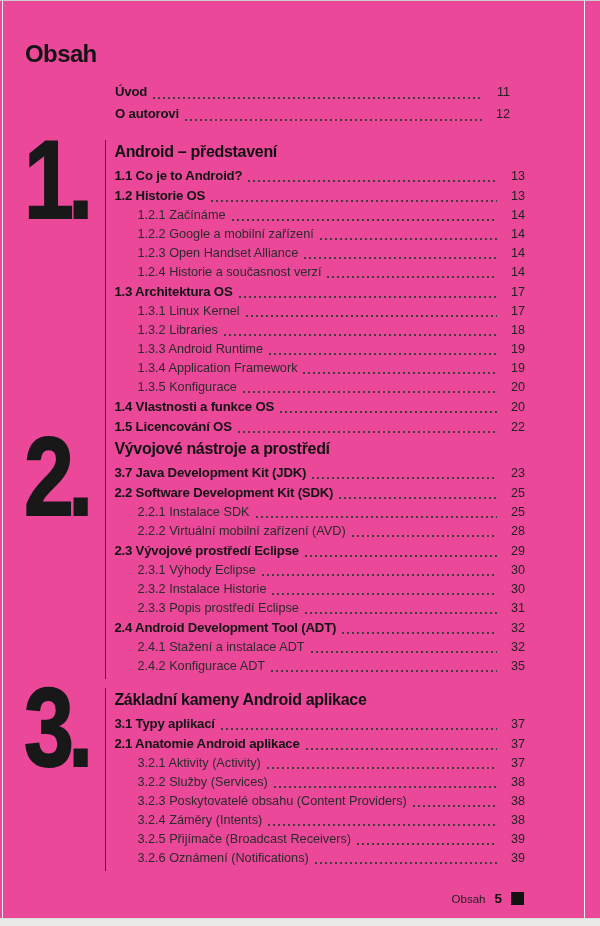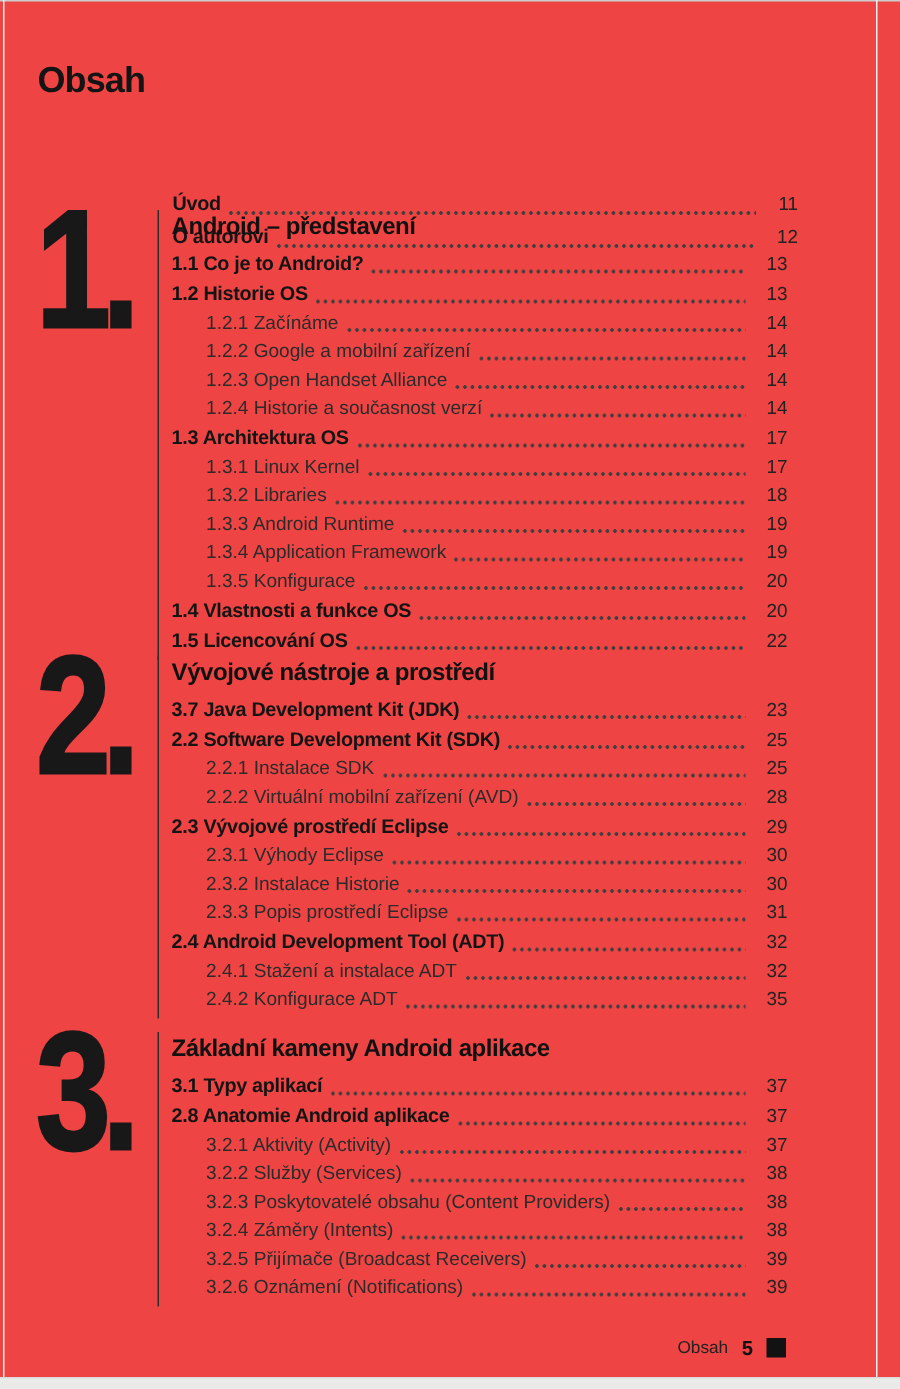--- a/index.html
+++ b/index.html
@@ -1,33 +1,33 @@
 <!DOCTYPE html>
 <html><head>
 <meta charset="utf-8">
 <style>
   html,body { margin:0; padding:0; background:#9a9a9a; }
   .page {
     position:relative; width:600px; height:926px; margin:0 auto;
-    background:#ef4444; overflow:hidden;
+    background:#ec4899; overflow:hidden;
     font-family:"Liberation Sans", sans-serif; color:#1b1b1b;
   }
   
   .edge-top    { position:absolute; top:0; left:0; right:0; height:1px; background:#cdcdcd; }
   .edge-left   { position:absolute; top:0; bottom:0; left:2px; width:1px; background:#ededed; }
   .edge-right  { position:absolute; top:0; bottom:0; left:584px; width:1px; background:#f1f1f0; }
   .edge-bottom { position:absolute; bottom:0; left:0; right:0; height:7px; background:#eaeae9; border-top:1px solid #dcdcdb; }
 
   .obsah-title {
     position:absolute; left:25px; top:40px;
     font-size:24px; font-weight:bold; letter-spacing:-0.6px; color:#141414;
   }
 
   .front-matter {
-    position:absolute; left:115px; right:68px; top:81px;margin-top:44px;
+    position:absolute; left:115px; right:90px; top:81px;
   }
   .front-matter .toc-row { line-height:22px; }
   .front-matter .lbl { font-weight:bold; font-size:13.4px; }
 
   .chapter { position:absolute; left:0; width:600px; }
   .chapter-num {
     position:absolute; left:24px; top:-2px;
     font-size:112px; font-weight:bold; line-height:84px;
     letter-spacing:-7px; color:#181818;
     transform:scaleX(0.8); transform-origin:left top;
@@ -228,21 +228,21 @@
       <section class="chapter" style="top: 688px;">
         <div class="chapter-num">3.</div>
         <div class="chapter-body">
           <h2 class="chapter-title">Základní kameny Android aplikace</h2>
           <div class="toc-row lvl1">
             <span class="lbl">3.1 Typy aplikací</span>
             <span class="leader"></span>
             <span class="pg">37</span>
           </div>
           <div class="toc-row lvl1">
-            <span class="lbl">2.8 Anatomie Android aplikace</span>
+            <span class="lbl">2.1 Anatomie Android aplikace</span>
             <span class="leader"></span>
             <span class="pg">37</span>
           </div>
           <div class="toc-row lvl2">
             <span class="lbl">3.2.1 Aktivity (Activity)</span>
             <span class="leader"></span>
             <span class="pg">37</span>
           </div>
           <div class="toc-row lvl2">
             <span class="lbl">3.2.2 Služby (Services)</span>

